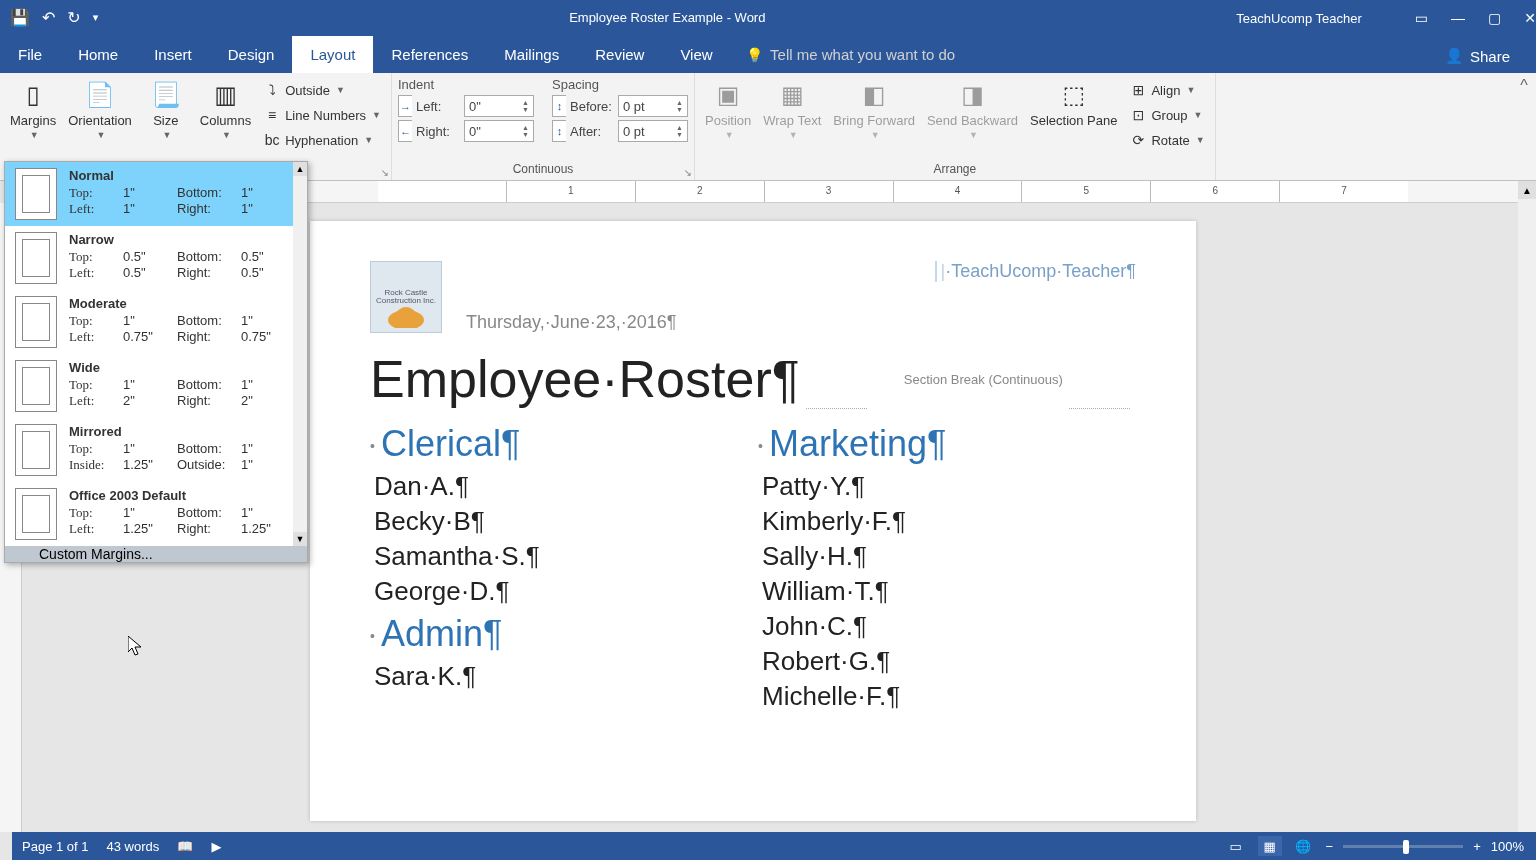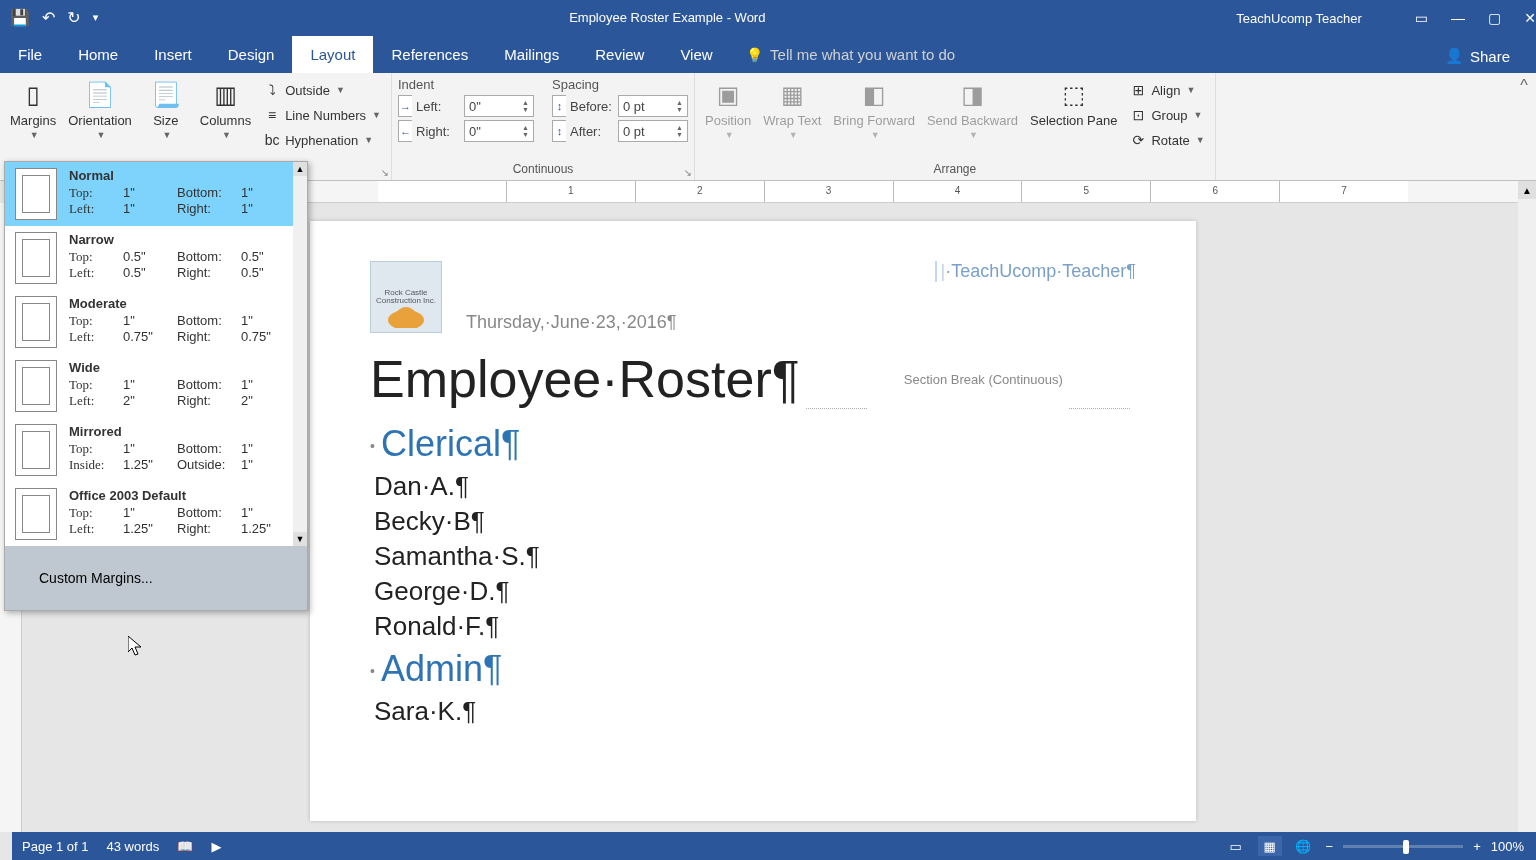--- a/index.html
+++ b/index.html
@@ -50,21 +50,21 @@
 .margin-item { display: flex; gap: 12px; padding: 6px 10px; cursor: pointer; }
 .margin-item.selected { background: #7dd3fc; }
 .margin-icon { width: 42px; height: 52px; border: 1px solid #888; background: white; flex-shrink: 0; position: relative; }
 .margin-icon::before { content:""; position:absolute; left:6px; right:6px; top:6px; bottom:6px; border:1px solid #888; }
 .margin-details { font-size: 13px; color: #333; flex: 1; }
 .margin-details .mname { font-weight: bold; margin-bottom: 2px; }
 .margin-row { display: flex; gap: 4px; }
 .margin-row span.k { width: 50px; font-family: Liberation Serif, serif; }
 .margin-row span.v { width: 50px; }
 .margin-row span.k2 { width: 60px; }
-.custom-margins { padding: 24px 34px; font-size: 14px; background: #bfc8d0; cursor: pointer; }
+.custom-margins { padding: 0 34px; font-size: 14px; background: #bfc8d0; cursor: pointer; }
 
 
 .doc-area { position: absolute; left: 0; right: 18px; top: 181px; bottom: 28px; background: #e6e6e6; overflow: hidden; }
 .hruler { position: absolute; top: 0; left: 268px; right: 0; height: 22px; background: #f5f5f5; border-bottom: 1px solid #ccc; }
 .hruler-scale { position: absolute; left: 110px; right: 110px; top: 0; bottom: 0; background: white; display: flex; }
 .hruler-tick { flex:1; border-right: 1px solid #bbb; position: relative; font-size: 10px; color: #555; text-align: center; }
 .hruler-tick span { position: absolute; top: 4px; left: 50%; transform: translateX(-50%); }
 .vruler { position: absolute; left: 0; top: 22px; bottom: 0; width: 22px; background: #f5f5f5; border-right: 1px solid #ccc; }
 .page { position: absolute; top: 40px; left: 310px; width: 886px; background: white; padding: 40px 60px; height: 600px; box-shadow: 0 0 4px rgba(0,0,0,0.2); }
 .hdr { display: flex; justify-content: space-between; align-items: flex-start; color: #999; margin-bottom: 16px; }
@@ -459,25 +459,36 @@
       <span class="dots"></span>
     </div>
     <div class="cols">
       <div class="col">
         <div class="heading2">Clerical¶</div>
         <div id="col-clerical">
             <div class="entry">Dan·A.¶</div>
             <div class="entry">Becky·B¶</div>
             <div class="entry">Samantha·S.¶</div>
             <div class="entry">George·D.¶</div>
-            <div class="entry">Ronald·F.¶</div>
           </div>
         <div class="heading2">Admin¶</div>
         <div id="col-admin">
             <div class="entry">Sara·K.¶</div>
+          </div>
+      </div>
+      <div class="col">
+        <div class="heading2">Marketing¶</div>
+        <div id="col-marketing">
+            <div class="entry">Patty·Y.¶</div>
+            <div class="entry">Kimberly·F.¶</div>
+            <div class="entry">Sally·H.¶</div>
+            <div class="entry">William·T.¶</div>
+            <div class="entry">John·C.¶</div>
+            <div class="entry">Robert·G.¶</div>
+            <div class="entry">Michelle·F.¶</div>
           </div>
       </div>
     </div>
   </div>
 </div>
 
 <div class="vscroll">
   <div class="sbtn">▲</div>
 </div>
 

